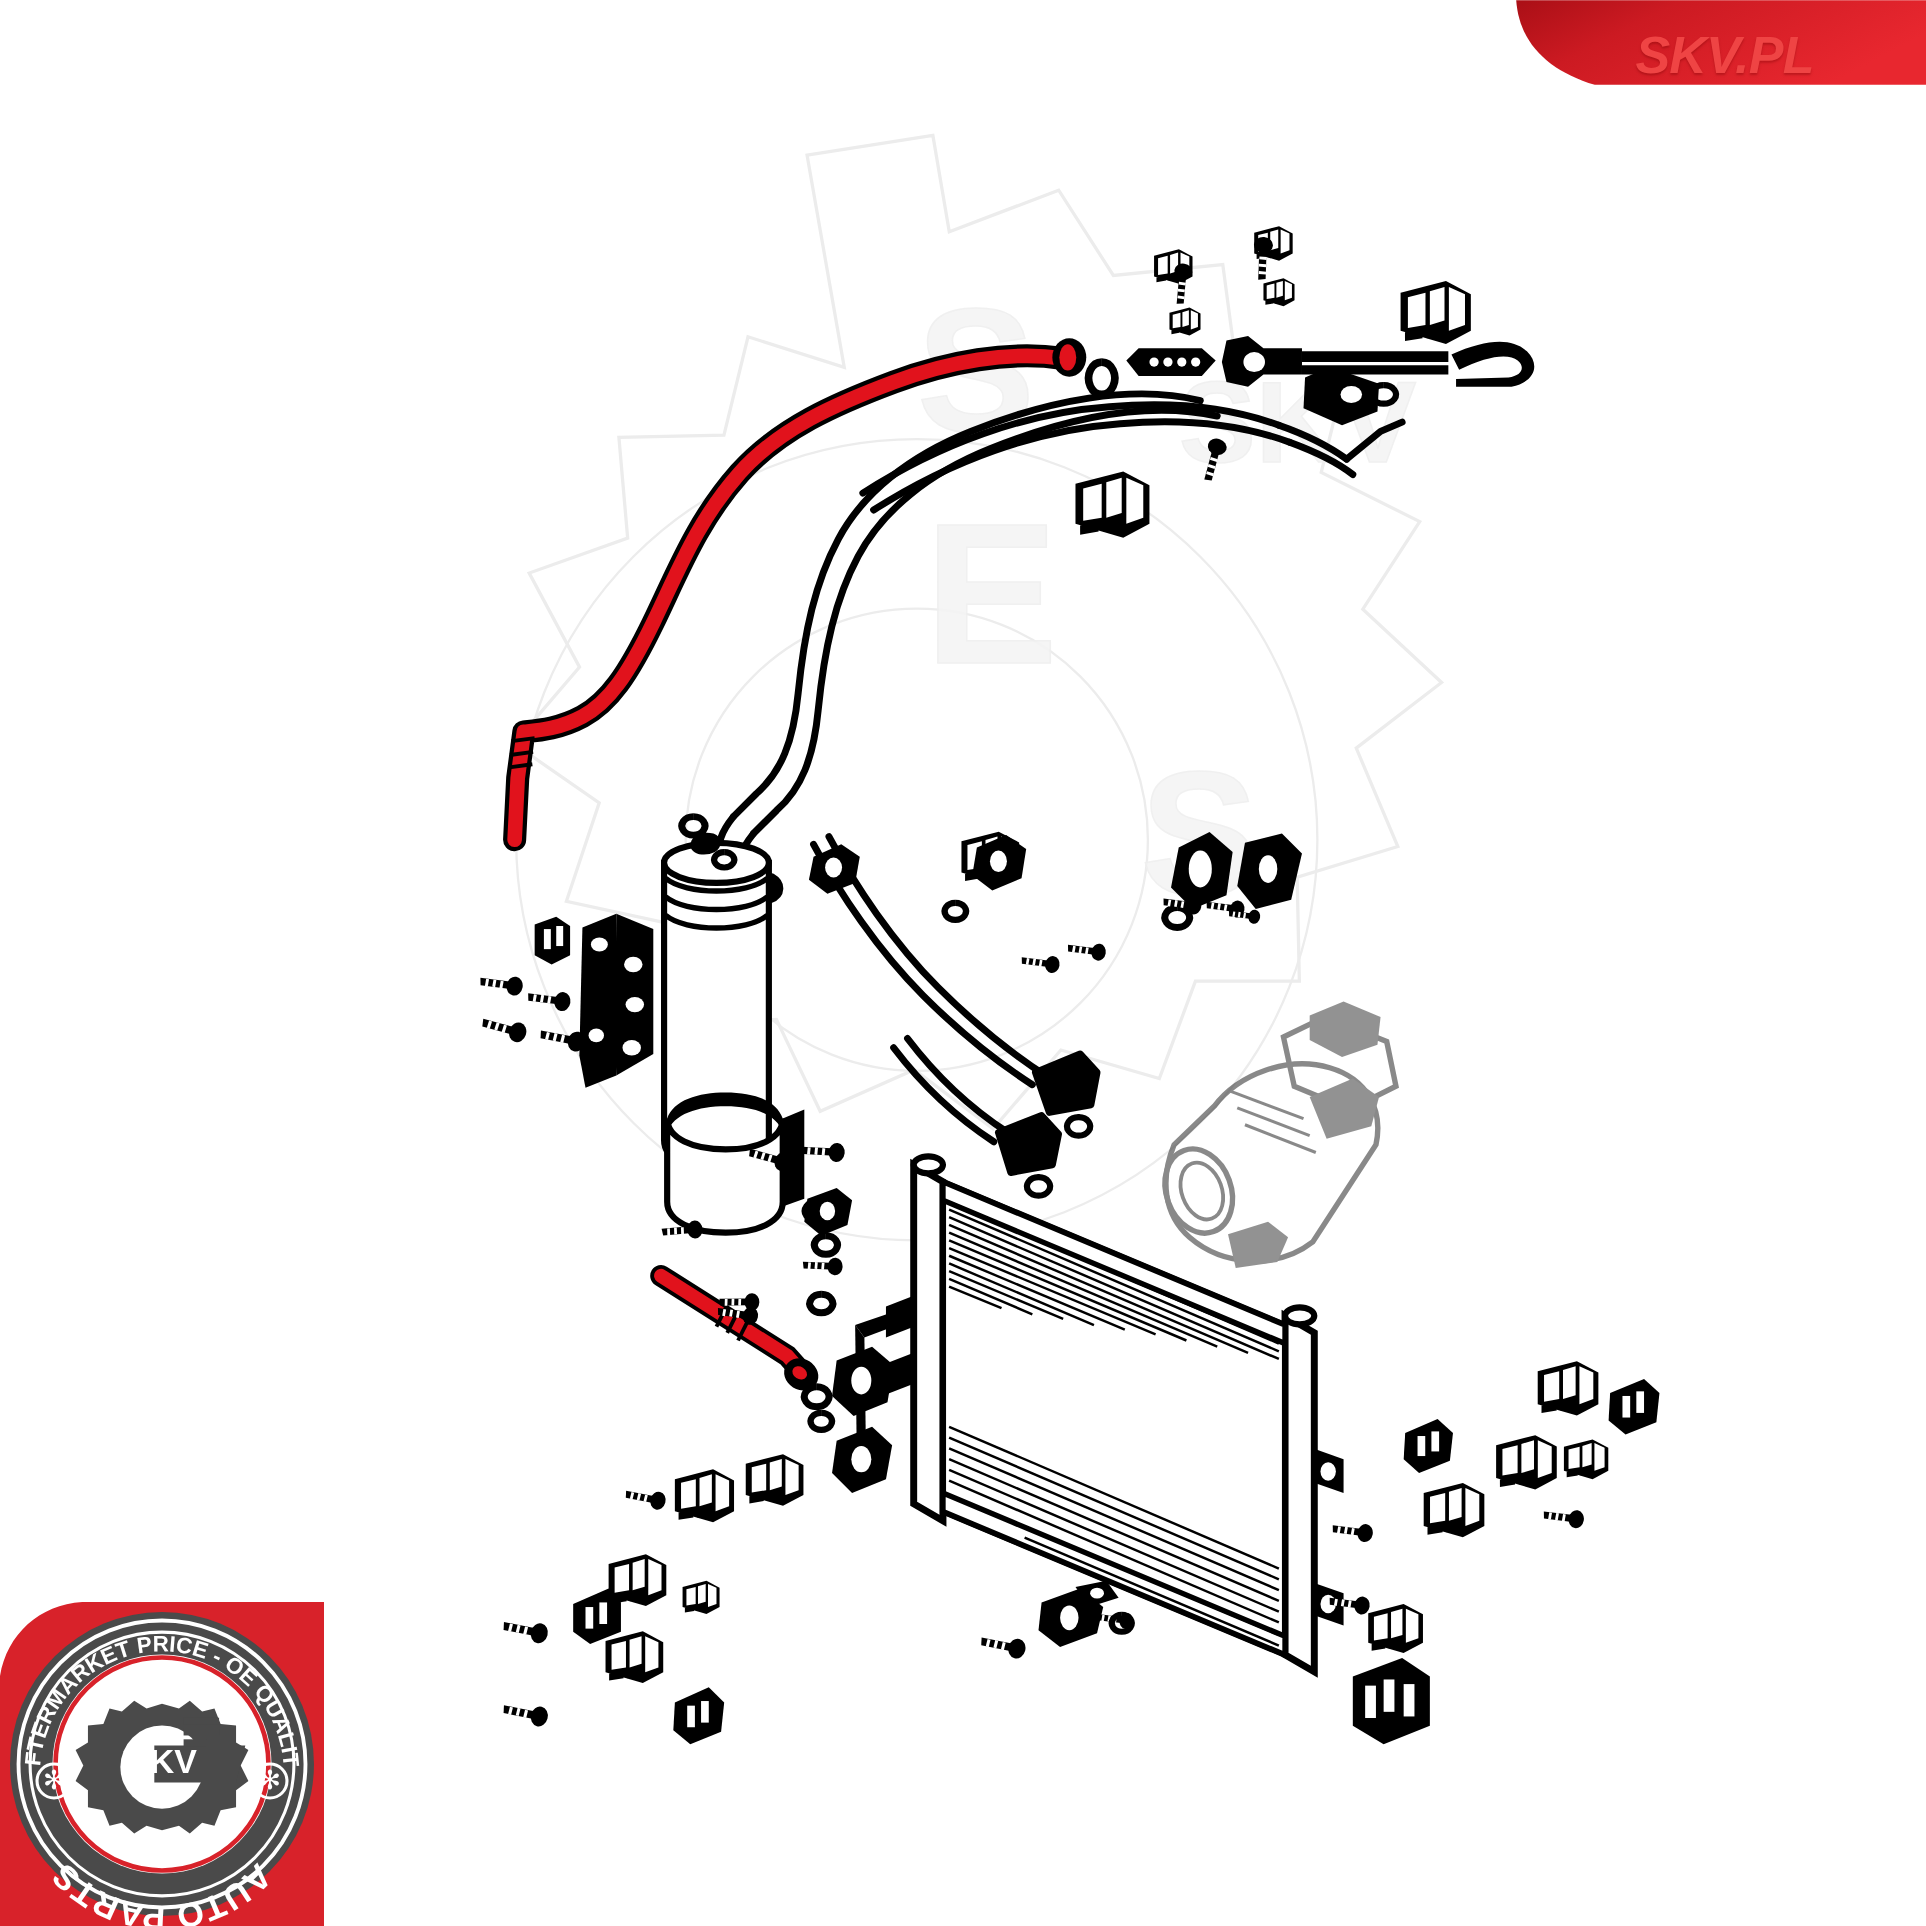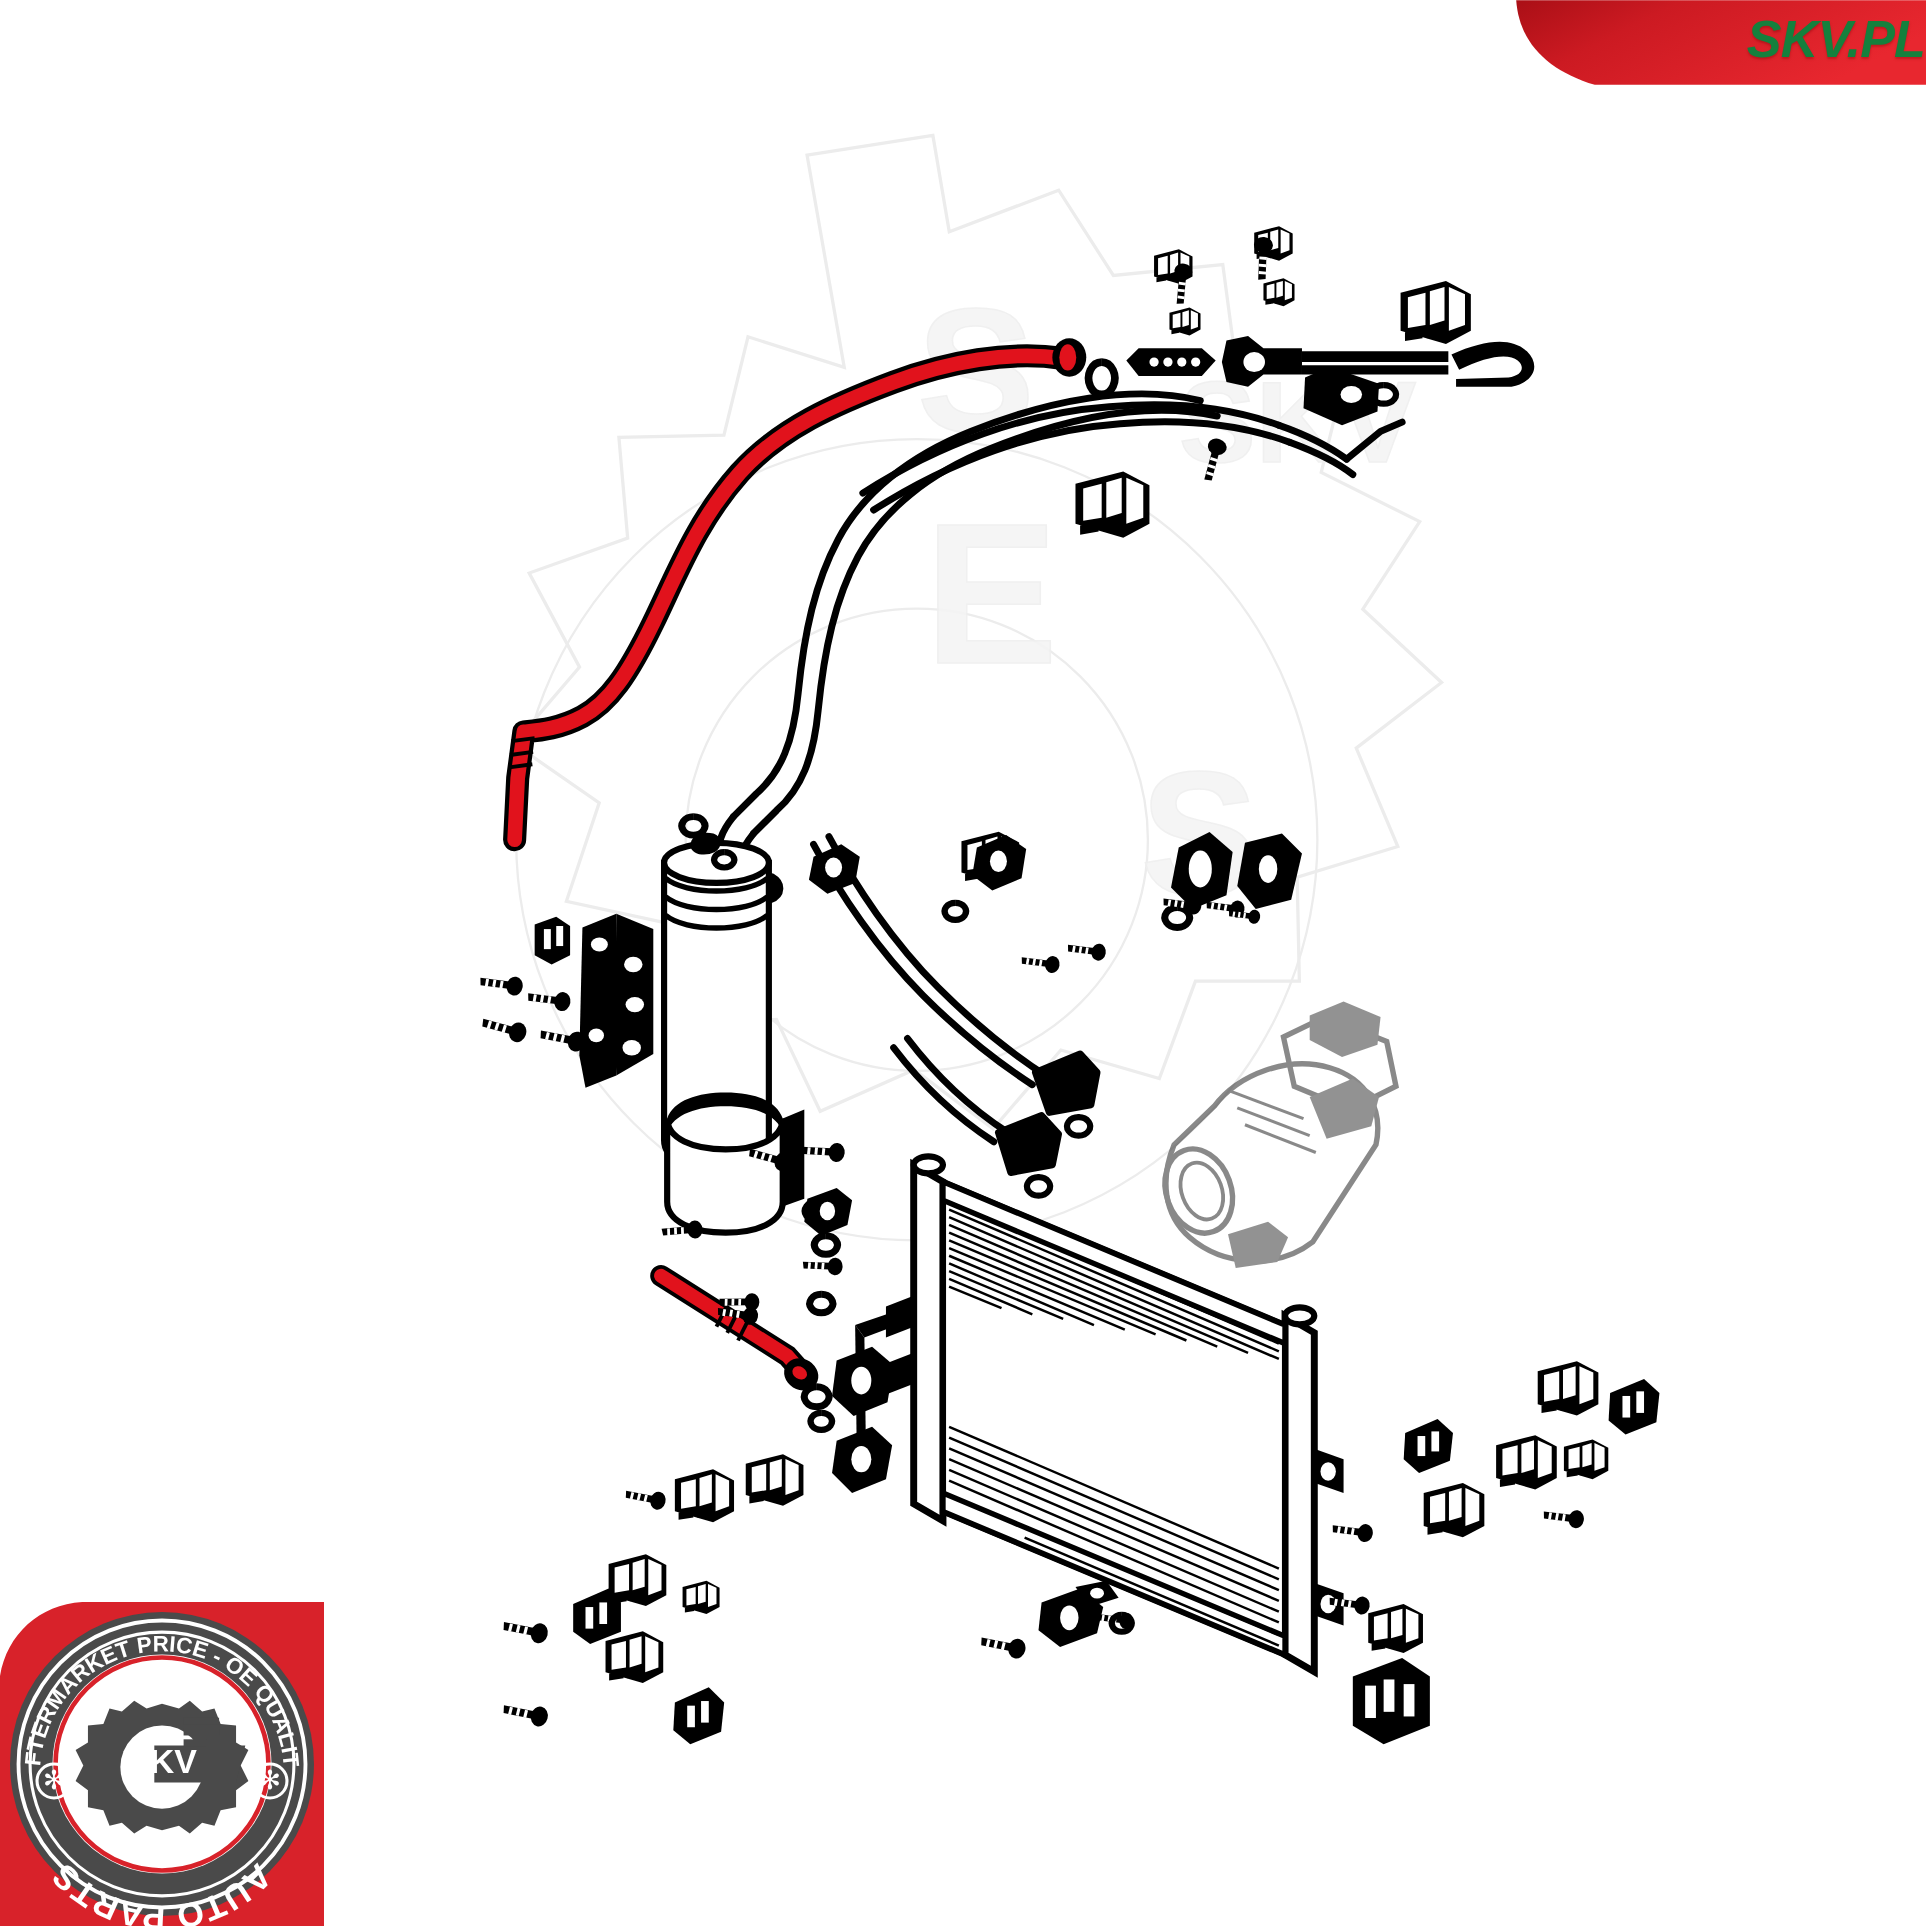--- a/index.html
+++ b/index.html
@@ -4,23 +4,23 @@
 <title>SKV A/C Line Diagram</title>
 <style>
   html,body{margin:0;padding:0;background:#ffffff;}
   body{width:1926px;height:1926px;position:relative;overflow:hidden;
        font-family:"Liberation Sans",sans-serif;}
   #stage{position:absolute;left:0;top:0;width:1926px;height:1926px;background:#fff;}
   svg{display:block;}
   
   #banner{position:absolute;right:0;top:0;width:493px;height:85px;}
   #banner .btext{
-      position:absolute;left:91px;top:2px;width:401px;height:74px;
-      color:#15803d;font-weight:bold;font-style:italic;font-size:52px;
-      letter-spacing:-0.8px;line-height:74px;text-align:right;
+      position:absolute;left:91px;top:18px;width:401px;height:74px;
+      color:#ef4444;font-weight:bold;font-style:italic;font-size:52px;
+      letter-spacing:-0.8px;line-height:74px;text-align:center;
       font-family:"Liberation Sans",sans-serif;
       text-shadow:0 1.5px 2.3px rgba(120,0,0,.35);
   }
   
   #badge{position:absolute;left:0;bottom:0;width:324px;height:324px;}
   .badge-arc-text{font-family:"Liberation Sans",sans-serif;font-weight:bold;fill:#ffffff;}
   .badge-skv{font-family:"Liberation Sans",sans-serif;font-weight:bold;fill:#ffffff;}
 </style>
 </head>
 <body>

